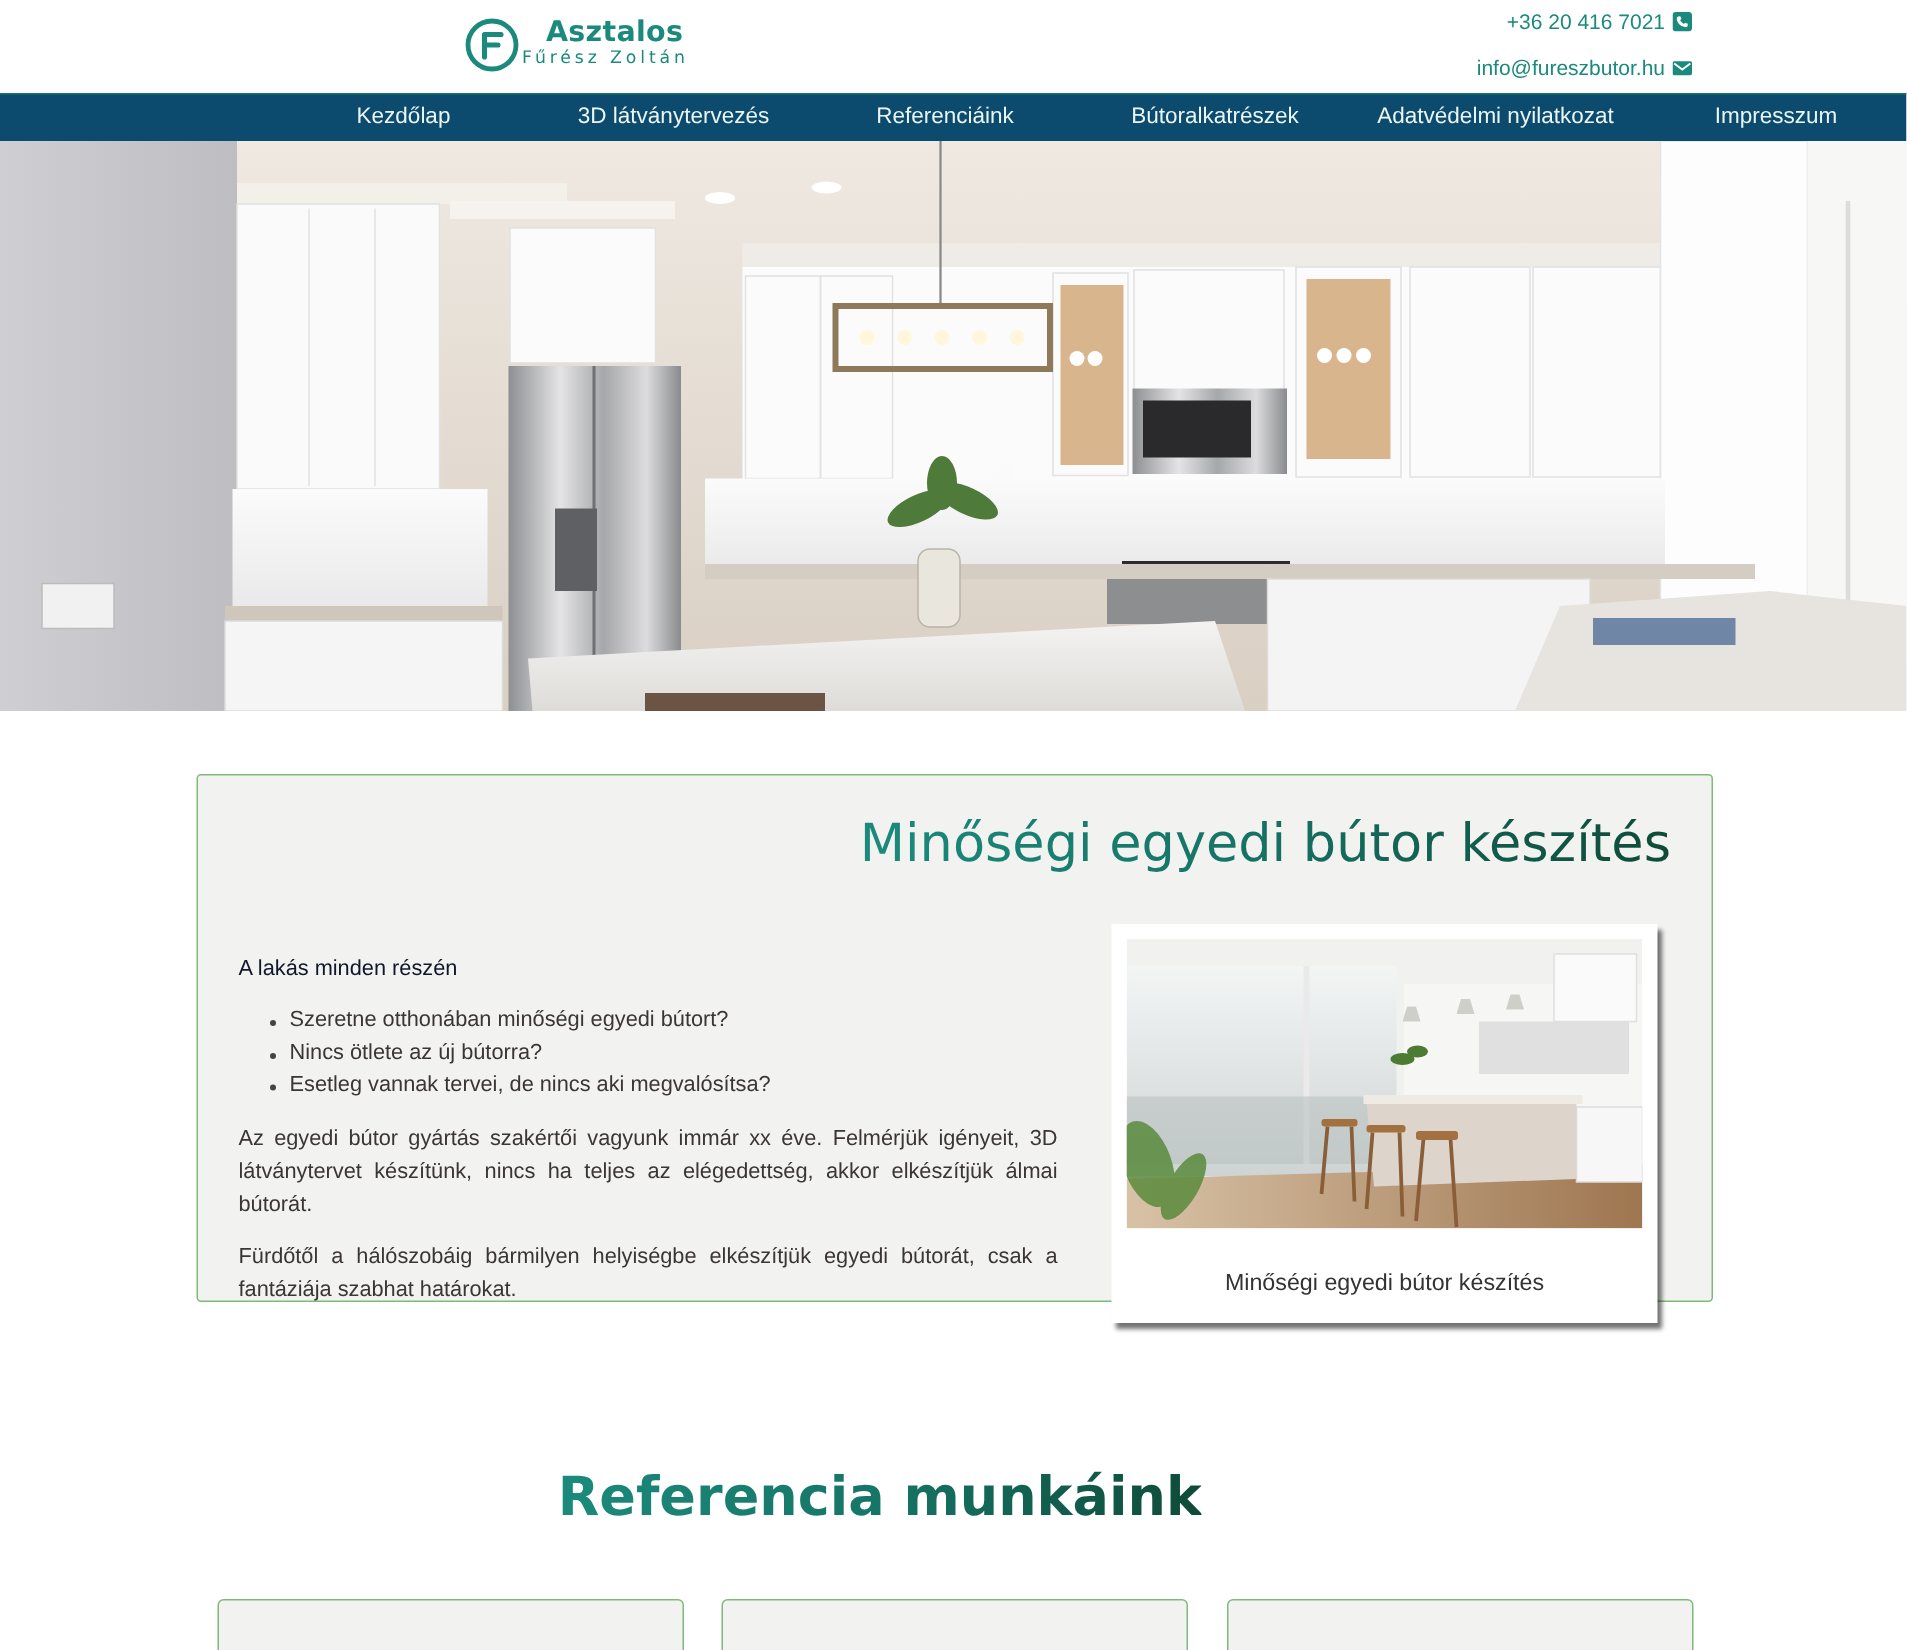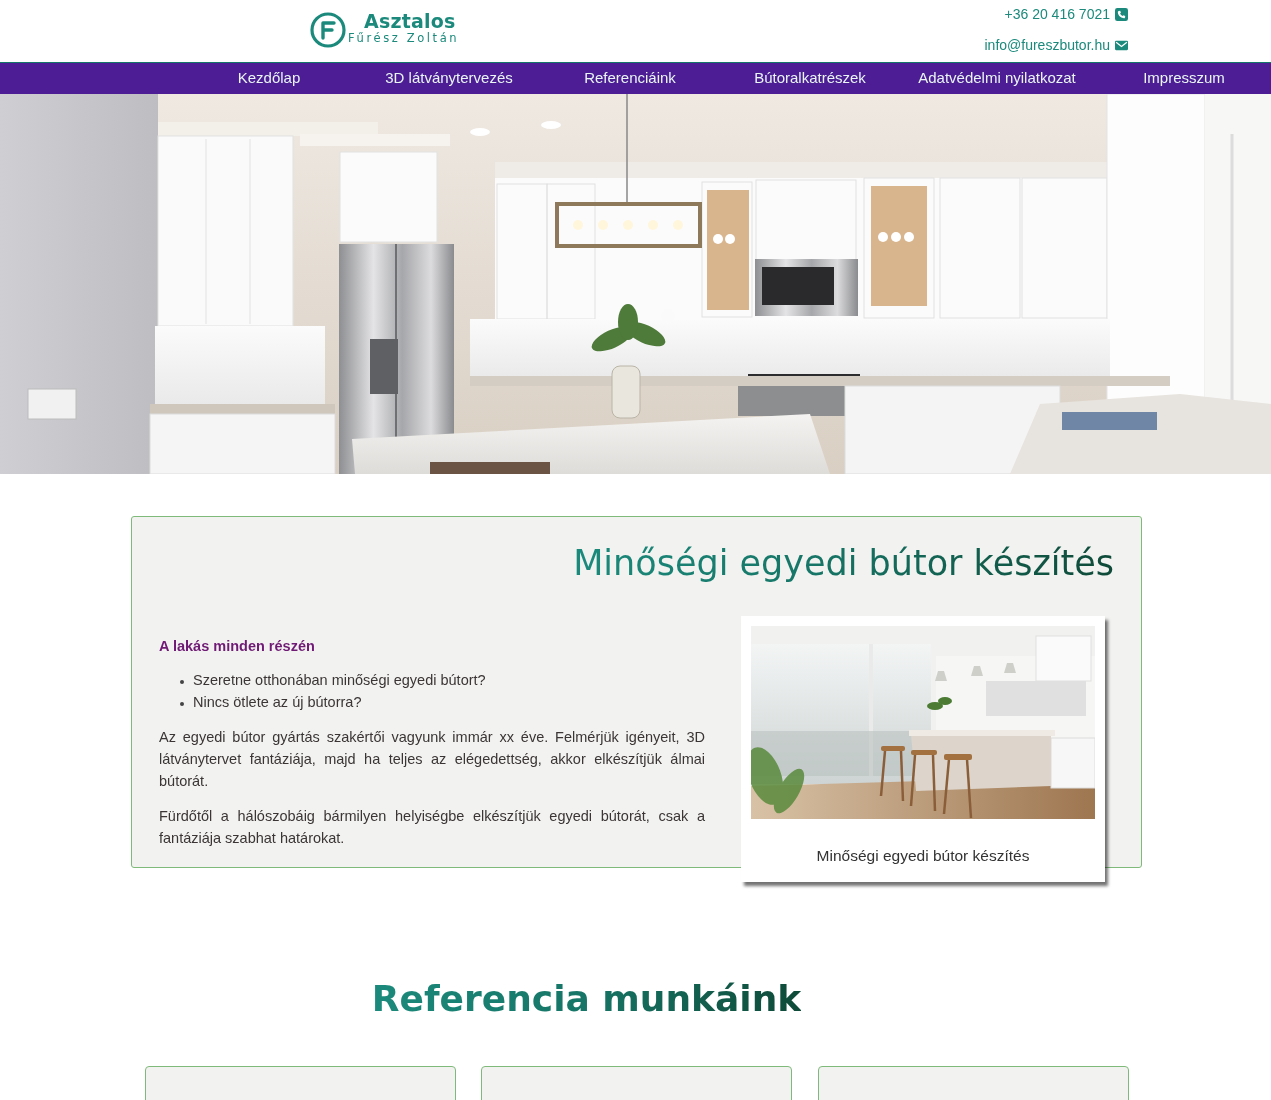--- a/index.html
+++ b/index.html
@@ -13,33 +13,33 @@
   .logo-text { position: relative; margin-left: -1px; height: 38px; width: 112px; }
   .logo-title { position: absolute; left: 18px; top: -1px; font-family: "DejaVu Sans", sans-serif; font-weight: bold; font-size: 19px; color: #1b8a7c; letter-spacing: 0.2px; }
   .logo-sub { position: absolute; left: 2px; top: 20px; font-family: "DejaVu Sans", sans-serif; font-size: 11.5px; color: #1b8a7c; letter-spacing: 2.6px; white-space: nowrap; }
 
   .contact { position: absolute; right: 143px; font-size: 14px; color: #1b8a7c; display: flex; align-items: center; text-decoration: none; }
   .contact.phone { top: 6px; justify-content: flex-end; }
   .contact.email { top: 37px; }
   .contact .ic { width: 13px; height: 13px; margin-left: 5px; display: inline-block; }
 
   
-  .nav { position: absolute; left: 0; top: 62px; width: 1271px; height: 32px; background: #4c1d95; border-top: 1px solid #14766a; }
+  .nav { position: absolute; left: 0; top: 62px; width: 1271px; height: 32px; background: #0c4a6e; border-top: 1px solid #14766a; }
   .nav a { position: absolute; top: 6px; color: #e9f6f3; font-size: 15px; text-decoration: none; white-space: nowrap; transform: translateX(-50%); }
 
   
   .hero { position: absolute; left: 0; top: 94px; width: 1271px; height: 380px; overflow: hidden; background: #ece8e4; }
   .hero svg { display: block; }
 
   
   .intro { position: absolute; left: 131px; top: 516px; width: 1011px; height: 352px; background: #f2f3f1; border: 1.5px solid #7fba7a; border-radius: 3px; }
   .intro-title { position: absolute; right: 27px; top: 26px; font-family: "DejaVu Sans", sans-serif; font-size: 35px; font-weight: normal; white-space: nowrap;
     background: linear-gradient(90deg, #1b8a7c 0%, #167566 45%, #0f4a38 100%); -webkit-background-clip: text; background-clip: text; color: transparent; }
   .intro-text { position: absolute; left: 27px; top: 118px; width: 546px; font-size: 14.5px; line-height: 22px; color: #3b3535; }
-  .intro-text h4 { font-size: 14.5px; font-weight: bold; color: #701a75; margin-bottom: 13px; }
+  .intro-text h4 { font-size: 14.5px; font-weight: normal; color: #0f172a; margin-bottom: 13px; }
   .intro-text ul { list-style: none; margin-left: 34px; margin-bottom: 13px; }
   .intro-text ul li { position: relative; line-height: 21.5px; }
   .intro-text ul li::before { content: ""; position: absolute; left: -13px; top: 10px; width: 4px; height: 4px; background: #444; border-radius: 50%; }
   .intro-text p { text-align: justify; margin-bottom: 13px; }
 
   .figure { position: absolute; left: 609px; top: 99px; width: 364px; height: 266px; background: #fff; box-shadow: 3px 4px 3px rgba(0,0,0,0.55); }
   .figure .img { position: absolute; left: 10px; top: 10px; width: 344px; height: 193px; overflow: hidden; }
   .figure .caption { position: absolute; left: 0; top: 231px; width: 100%; text-align: center; font-size: 15.5px; color: #333; }
 
   
@@ -206,22 +206,23 @@
 </section>
 
 <section class="intro">
   <h1 class="intro-title">Minőségi egyedi bútor készítés</h1>
 
   <div class="intro-text">
     <h4>A lakás minden részén</h4>
     <ul>
       <li>Szeretne otthonában minőségi egyedi bútort?</li>
       <li>Nincs ötlete az új bútorra?</li>
+      <li>Esetleg vannak tervei, de nincs aki megvalósítsa?</li>
     </ul>
-    <p>Az egyedi bútor gyártás szakértői vagyunk immár xx éve. Felmérjük igényeit, 3D látványtervet fantáziája, majd ha teljes az elégedettség, akkor elkészítjük álmai bútorát.</p>
+    <p>Az egyedi bútor gyártás szakértői vagyunk immár xx éve. Felmérjük igényeit, 3D látványtervet készítünk, nincs ha teljes az elégedettség, akkor elkészítjük álmai bútorát.</p>
     <p>Fürdőtől a hálószobáig bármilyen helyiségbe elkészítjük egyedi bútorát, csak a fantáziája szabhat határokat.</p>
   </div>
 
   <figure class="figure">
     <div class="img">
       <svg width="344" height="193" viewBox="0 0 344 193">
         <defs>
           <linearGradient id="sky" x1="0" y1="0" x2="0" y2="1">
             <stop offset="0" stop-color="#f3f5f5"></stop>
               <stop offset="1" stop-color="#cdd4d3"></stop>

